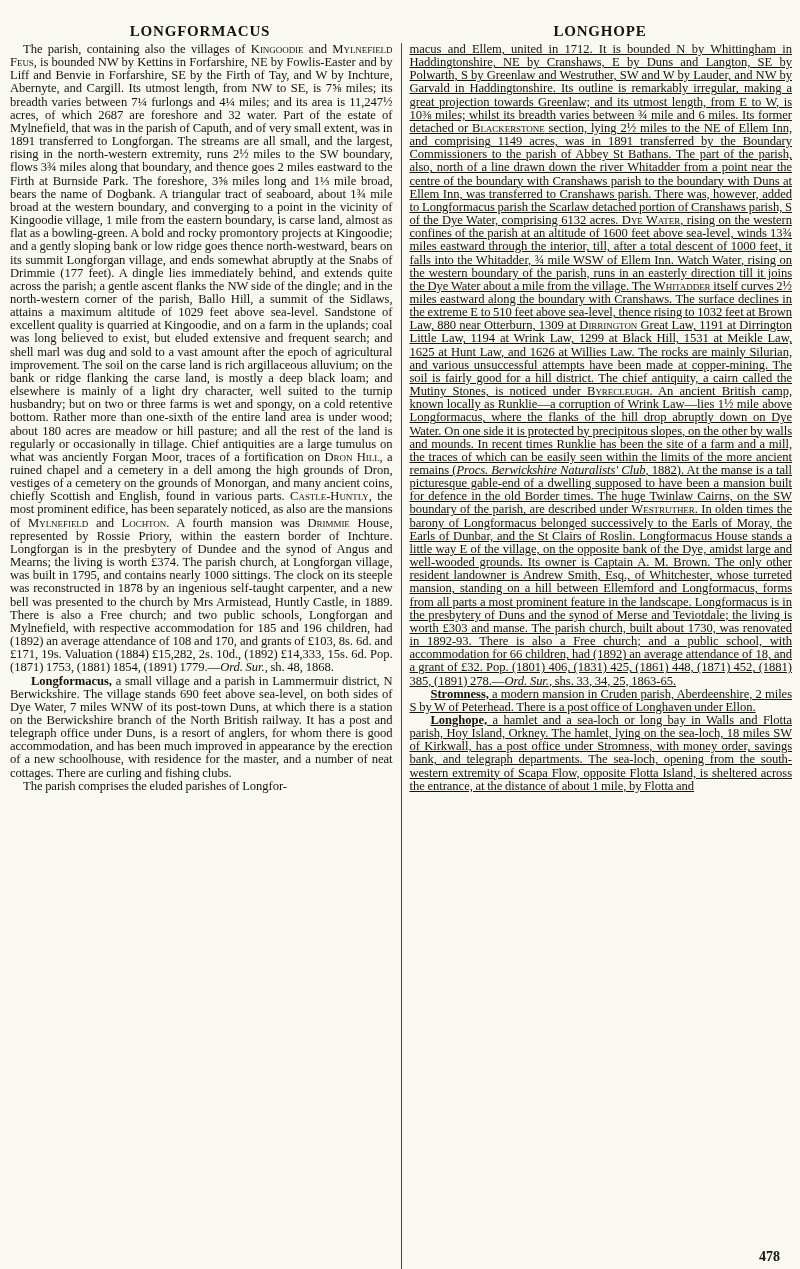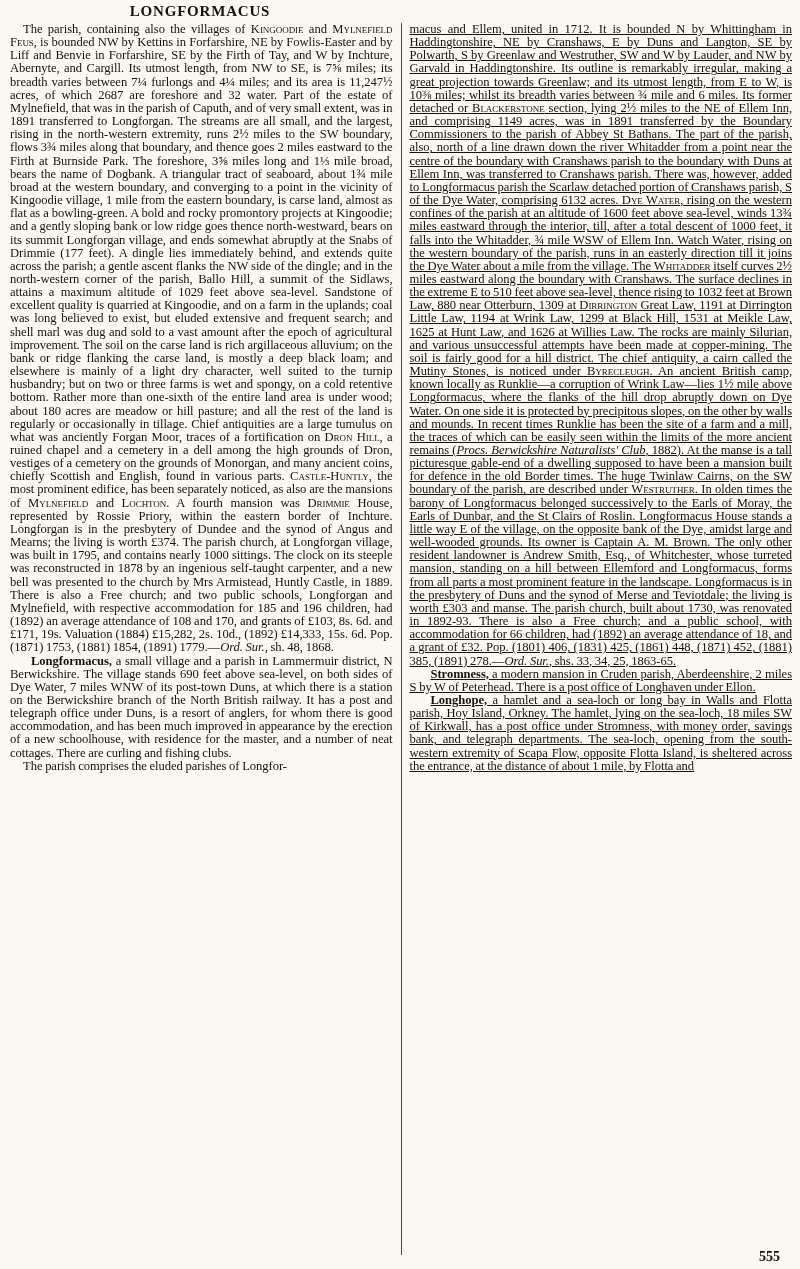--- a/index.html
+++ b/index.html
@@ -5,21 +5,21 @@
   html, body { margin: 0; padding: 0; background: #e7e4dd; }
   .page {
     width: 800px; height: 1269px;
     margin: 0 auto;
     background: #faf8f3;
     color: #16130e;
     position: relative;
     overflow: hidden;
     font-family: "Liberation Serif", serif;
   }
-  .running-heads { display: flex; padding-top: 3px; }
+  .running-heads { display: flex; padding-top: 23px; }
   .running-heads .head {
     width: 50%; text-align: center;
     font-weight: bold; font-size: 15px; letter-spacing: 0.8px;
   }
   .columns {
     display: flex; align-items: stretch;
     padding: 3px 8px 0 10px;
     height: 1232px;
   }
   .col {
@@ -43,31 +43,32 @@
     font-weight: bold; font-size: 14px;
   }
 </style>
 </head>
 <body>
 
 <div class="page">
 
   <div class="running-heads">
     <div class="head">LONGFORMACUS</div>
+    <div class="head">LONGHOPE</div>
   </div>
 
   <div class="columns">
     <div class="col left">
         <p class="para"><span>The parish, containing also the villages of </span><span class="sc">Kingoodie</span><span> and </span><span class="sc">Mylnefield Feus</span><span>, is bounded NW by Kettins in Forfarshire, NE by Fowlis-Easter and by Liff and Benvie in Forfarshire, SE by the Firth of Tay, and W by Inchture, Abernyte, and Cargill.  Its utmost length, from NW to SE, is 7⅝ miles; its breadth varies between 7¼ furlongs and 4¼ miles; and its area is 11,247½ acres, of which 2687 are foreshore and 32 water.  Part of the estate of Mylnefield, that was in the parish of Caputh, and of very small extent, was in 1891 transferred to Longforgan.  The streams are all small, and the largest, rising in the north-western extremity, runs 2½ miles to the SW boundary, flows 3¾ miles along that boundary, and thence goes 2 miles eastward to the Firth at Burnside Park.  The foreshore, 3⅝ miles long and 1⅓ mile broad, bears the name of Dogbank.  A triangular tract of seaboard, about 1¾ mile broad at the western boundary, and converging to a point in the vicinity of Kingoodie village, 1 mile from the eastern boundary, is carse land, almost as flat as a bowling-green.  A bold and rocky promontory projects at Kingoodie; and a gently sloping bank or low ridge goes thence north-westward, bears on its summit Longforgan village, and ends somewhat abruptly at the Snabs of Drimmie (177 feet).  A dingle lies immediately behind, and extends quite across the parish; a gentle ascent flanks the NW side of the dingle; and in the north-western corner of the parish, Ballo Hill, a summit of the Sidlaws, attains a maximum altitude of 1029 feet above sea-level.  Sandstone of excellent quality is quarried at Kingoodie, and on a farm in the uplands; coal was long believed to exist, but eluded extensive and frequent search; and shell marl was dug and sold to a vast amount after the epoch of agricultural improvement.  The soil on the carse land is rich argillaceous alluvium; on the bank or ridge flanking the carse land, is mostly a deep black loam; and elsewhere is mainly of a light dry character, well suited to the turnip husbandry; but on two or three farms is wet and spongy, on a cold retentive bottom.  Rather more than one-sixth of the entire land area is under wood; about 180 acres are meadow or hill pasture; and all the rest of the land is regularly or occasionally in tillage.  Chief antiquities are a large tumulus on what was anciently Forgan Moor, traces of a fortification on </span><span class="sc">Dron Hill</span><span>, a ruined chapel and a cemetery in a dell among the high grounds of Dron, vestiges of a cemetery on the grounds of Monorgan, and many ancient coins, chiefly Scottish and English, found in various parts.  </span><span class="sc">Castle-Huntly</span><span>, the most prominent edifice, has been separately noticed, as also are the mansions of </span><span class="sc">Mylnefield</span><span> and </span><span class="sc">Lochton</span><span>.  A fourth mansion was </span><span class="sc">Drimmie</span><span> House, represented by Rossie Priory, within the eastern border of Inchture.  Longforgan is in the presbytery of Dundee and the synod of Angus and Mearns; the living is worth £374.  The parish church, at Longforgan village, was built in 1795, and contains nearly 1000 sittings.  The clock on its steeple was reconstructed in 1878 by an ingenious self-taught carpenter, and a new bell was presented to the church by Mrs Armistead, Huntly Castle, in 1889.  There is also a Free church; and two public schools, Longforgan and Mylnefield, with respective accommodation for 185 and 196 children, had (1892) an average attendance of 108 and 170, and grants of £103, 8s. 6d. and £171, 19s.  Valuation (1884) £15,282, 2s. 10d., (1892) £14,333, 15s. 6d.  Pop. (1871) 1753, (1881) 1854, (1891) 1779.—</span><span class="i">Ord. Sur.</span><span>, sh. 48, 1868.</span></p>
         <p class="para"><span class="b">Longformacus,</span><span> a small village and a parish in Lammermuir district, N Berwickshire.  The village stands 690 feet above sea-level, on both sides of Dye Water, 7 miles WNW of its post-town Duns, at which there is a station on the Berwickshire branch of the North British railway.  It has a post and telegraph office under Duns, is a resort of anglers, for whom there is good accommodation, and has been much improved in appearance by the erection of a new schoolhouse, with residence for the master, and a number of neat cottages.  There are curling and fishing clubs.</span></p>
         <p class="para"><span>The parish comprises the eluded parishes of Longfor-</span></p>
       </div>
     <div class="divider"></div>
     <div class="col right">
         <p class="para noindent"><span>macus and Ellem, united in 1712.  It is bounded N by Whittingham in Haddingtonshire, NE by Cranshaws, E by Duns and Langton, SE by Polwarth, S by Greenlaw and Westruther, SW and W by Lauder, and NW by Garvald in Haddingtonshire.  Its outline is remarkably irregular, making a great projection towards Greenlaw; and its utmost length, from E to W, is 10⅜ miles; whilst its breadth varies between ¾ mile and 6 miles.  Its former detached or </span><span class="sc">Blackerstone</span><span> section, lying 2½ miles to the NE of Ellem Inn, and comprising 1149 acres, was in 1891 transferred by the Boundary Commissioners to the parish of Abbey St Bathans.  The part of the parish, also, north of a line drawn down the river Whitadder from a point near the centre of the boundary with Cranshaws parish to the boundary with Duns at Ellem Inn, was transferred to Cranshaws parish.  There was, however, added to Longformacus parish the Scarlaw detached portion of Cranshaws parish, S of the Dye Water, comprising 6132 acres.  </span><span class="sc">Dye Water</span><span>, rising on the western confines of the parish at an altitude of 1600 feet above sea-level, winds 13¾ miles eastward through the interior, till, after a total descent of 1000 feet, it falls into the Whitadder, ¾ mile WSW of Ellem Inn.  Watch Water, rising on the western boundary of the parish, runs in an easterly direction till it joins the Dye Water about a mile from the village.  The </span><span class="sc">Whitadder</span><span> itself curves 2½ miles eastward along the boundary with Cranshaws.  The surface declines in the extreme E to 510 feet above sea-level, thence rising to 1032 feet at Brown Law, 880 near Otterburn, 1309 at </span><span class="sc">Dirrington</span><span> Great Law, 1191 at Dirrington Little Law, 1194 at Wrink Law, 1299 at Black Hill, 1531 at Meikle Law, 1625 at Hunt Law, and 1626 at Willies Law.  The rocks are mainly Silurian, and various unsuccessful attempts have been made at copper-mining.  The soil is fairly good for a hill district.  The chief antiquity, a cairn called the Mutiny Stones, is noticed under </span><span class="sc">Byrecleugh</span><span>.  An ancient British camp, known locally as Runklie—a corruption of Wrink Law—lies 1½ mile above Longformacus, where the flanks of the hill drop abruptly down on Dye Water.  On one side it is protected by precipitous slopes, on the other by walls and mounds.  In recent times Runklie has been the site of a farm and a mill, the traces of which can be easily seen within the limits of the more ancient remains (</span><span class="i">Procs. Berwickshire Naturalists' Club</span><span>, 1882).  At the manse is a tall picturesque gable-end of a dwelling supposed to have been a mansion built for defence in the old Border times.  The huge Twinlaw Cairns, on the SW boundary of the parish, are described under </span><span class="sc">Westruther</span><span>.  In olden times the barony of Longformacus belonged successively to the Earls of Moray, the Earls of Dunbar, and the St Clairs of Roslin.  Longformacus House stands a little way E of the village, on the opposite bank of the Dye, amidst large and well-wooded grounds.  Its owner is Captain A. M. Brown.  The only other resident landowner is Andrew Smith, Esq., of Whitchester, whose turreted mansion, standing on a hill between Ellemford and Longformacus, forms from all parts a most prominent feature in the landscape.  Longformacus is in the presbytery of Duns and the synod of Merse and Teviotdale; the living is worth £303 and manse.  The parish church, built about 1730, was renovated in 1892-93.  There is also a Free church; and a public school, with accommodation for 66 children, had (1892) an average attendance of 18, and a grant of £32.  Pop. (1801) 406, (1831) 425, (1861) 448, (1871) 452, (1881) 385, (1891) 278.—</span><span class="i">Ord. Sur.</span><span>, shs. 33, 34, 25, 1863-65.</span></p>
         <p class="para"><span class="b">Stromness,</span><span> a modern mansion in Cruden parish, Aberdeenshire, 2 miles S by W of Peterhead.  There is a post office of Longhaven under Ellon.</span></p>
         <p class="para"><span class="b">Longhope,</span><span> a hamlet and a sea-loch or long bay in Walls and Flotta parish, Hoy Island, Orkney.  The hamlet, lying on the sea-loch, 18 miles SW of Kirkwall, has a post office under Stromness, with money order, savings bank, and telegraph departments.  The sea-loch, opening from the south-western extremity of Scapa Flow, opposite Flotta Island, is sheltered across the entrance, at the distance of about 1 mile, by Flotta and</span></p>
       </div>
   </div>
 
-  <div class="page-number">555</div>
+  <div class="page-number">478</div>
 
 </div>
 
 </body></html>

